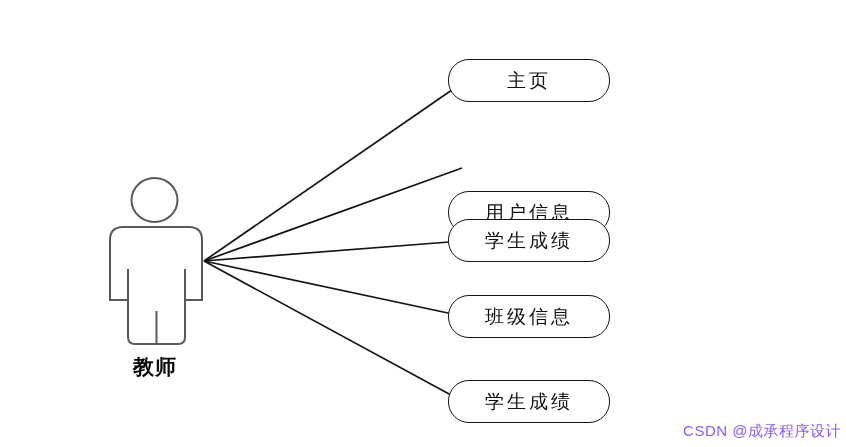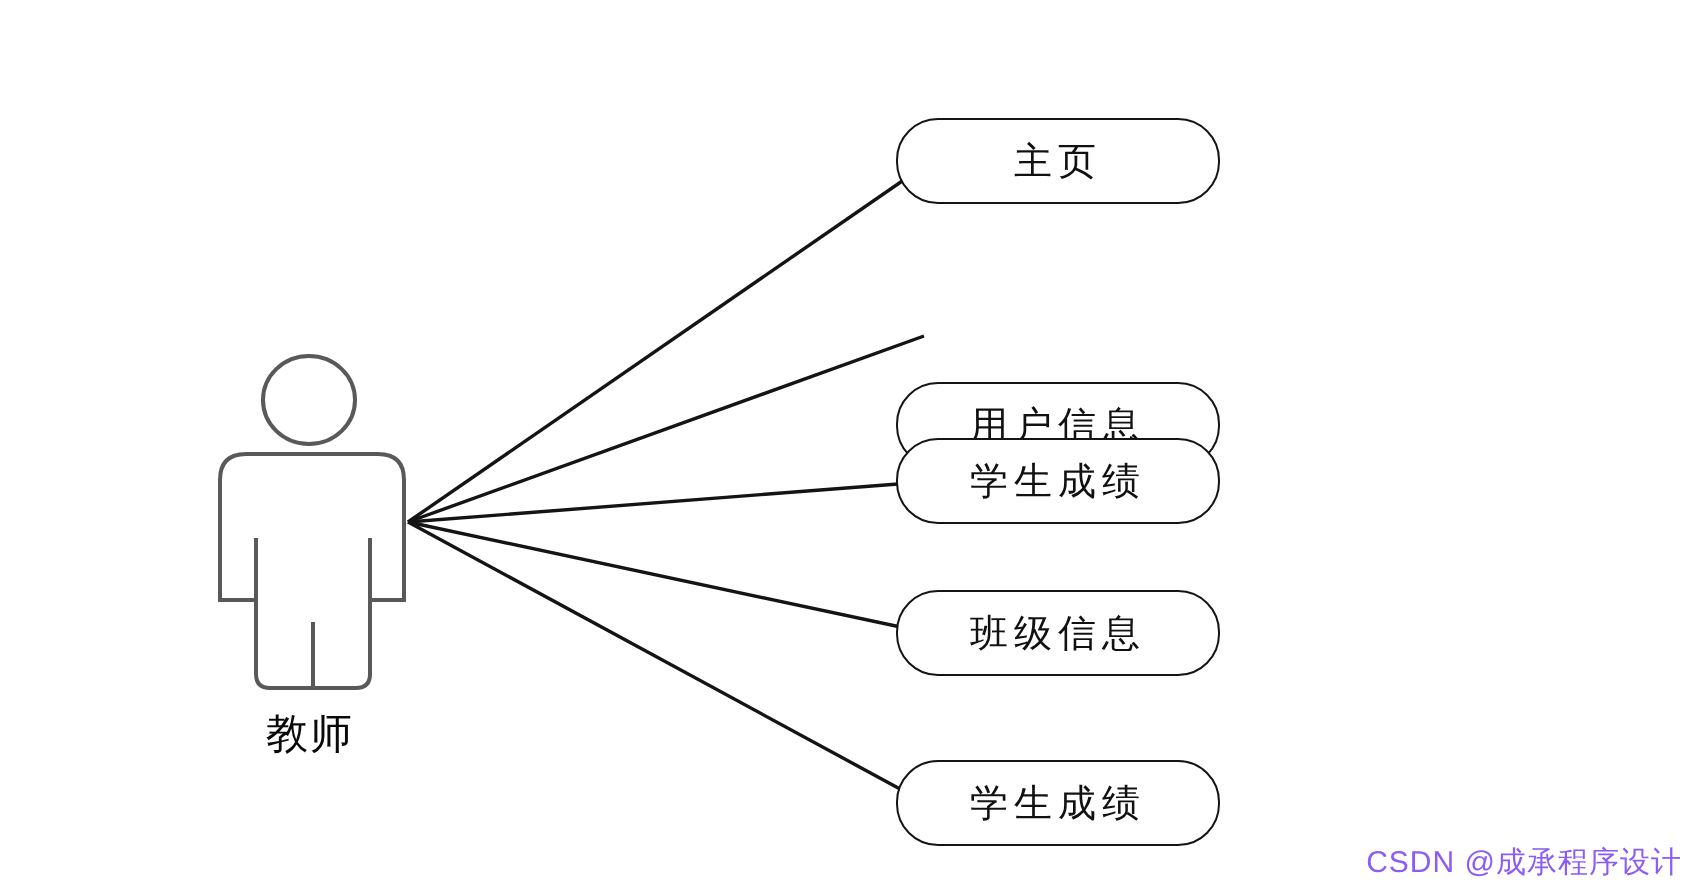--- a/index.html
+++ b/index.html
@@ -47,21 +47,21 @@
   .uc-3 { top: 219px; }
   .uc-4 { top: 295px; }
   .uc-5 { top: 380px; }
   .actor-label {
     position: absolute;
     left: 104px;
     top: 353px;
     width: 102px;
     text-align: center;
     font-size: 21px;
-    font-weight: normal;
+    font-weight: bold;
     letter-spacing: 1px;
     color: #0a0a0a;
     z-index: 2;
   }
   .watermark {
     position: absolute;
     right: 5px;
     bottom: 6px;
     font-size: 15px;
     color: #8b5cf6;

